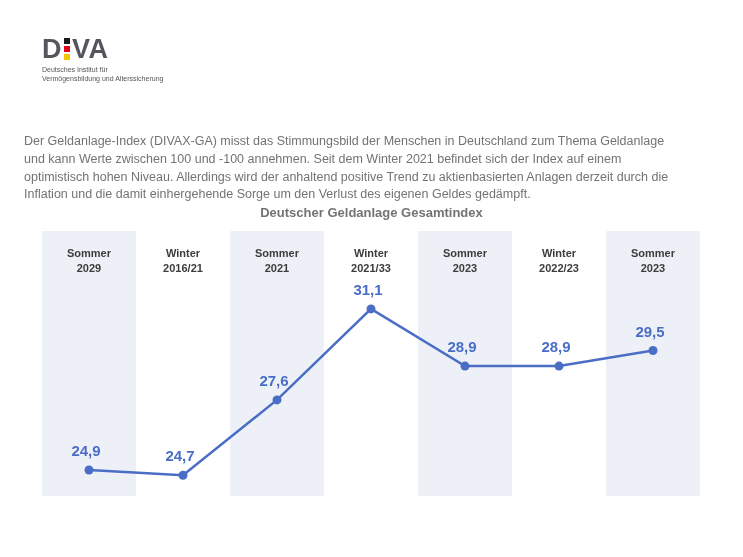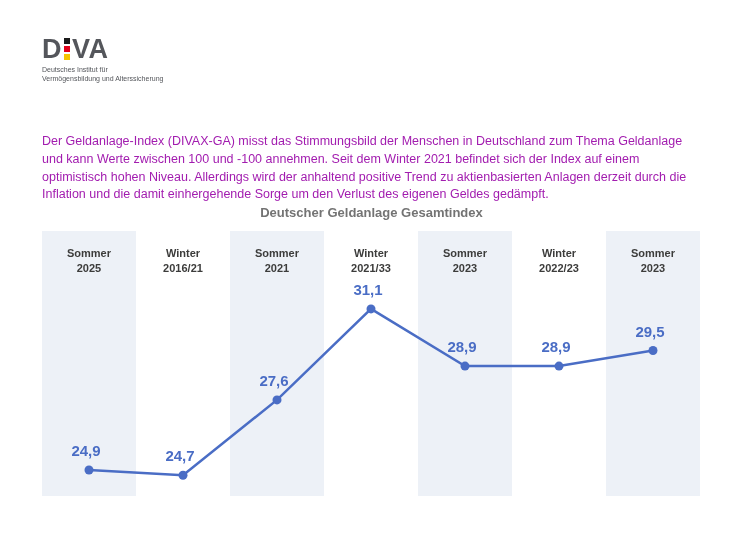--- a/index.html
+++ b/index.html
@@ -45,25 +45,25 @@
   }
   .flag-stack span { width: 6px; height: 6px; display: block; }
   .logo-subtitle {
     margin-top: 4px;
     font-size: 7px;
     line-height: 1.35;
     color: #54565b;
   }
   .intro {
     position: absolute;
-    left: 42px; top: 133px;
+    left: 24px; top: 133px;
     width: 662px;
     font-size: 12.5px;
     line-height: 1.42;
-    color: #a21caf;
+    color: #737373;
   }
   .chart-title {
     position: absolute;
     left: 0; right: 0; top: 205px;
     text-align: center;
     font-size: 13px;
     font-weight: 700;
     color: #737373;
   }
   .chart {
@@ -126,21 +126,21 @@
 
   <p class="intro">Der Geldanlage-Index (DIVAX-GA) misst das Stimmungsbild der Menschen in Deutschland zum Thema Geldanlage und kann Werte zwischen 100 und -100 annehmen. Seit dem Winter 2021 befindet sich der Index auf einem optimistisch hohen Niveau. Allerdings wird der anhaltend positive Trend zu aktienbasierten Anlagen derzeit durch die Inflation und die damit einhergehende Sorge um den Verlust des eigenen Geldes gedämpft.</p>
 
   <div class="chart-title">Deutscher Geldanlage Gesamtindex</div>
 
   <div class="chart">
     <div class="chart-cols" id="chart-cols">
         <div class="chart-col band" style="background: rgb(237, 241, 247);">
           <div class="col-label">
             <div>Sommer</div>
-            <div>2025</div>
+            <div>2029</div>
           </div>
         </div>
         <div class="chart-col">
           <div class="col-label">
             <div>Winter</div>
             <div>2016/21</div>
           </div>
         </div>
         <div class="chart-col band" style="background: rgb(237, 241, 247);">
           <div class="col-label">

